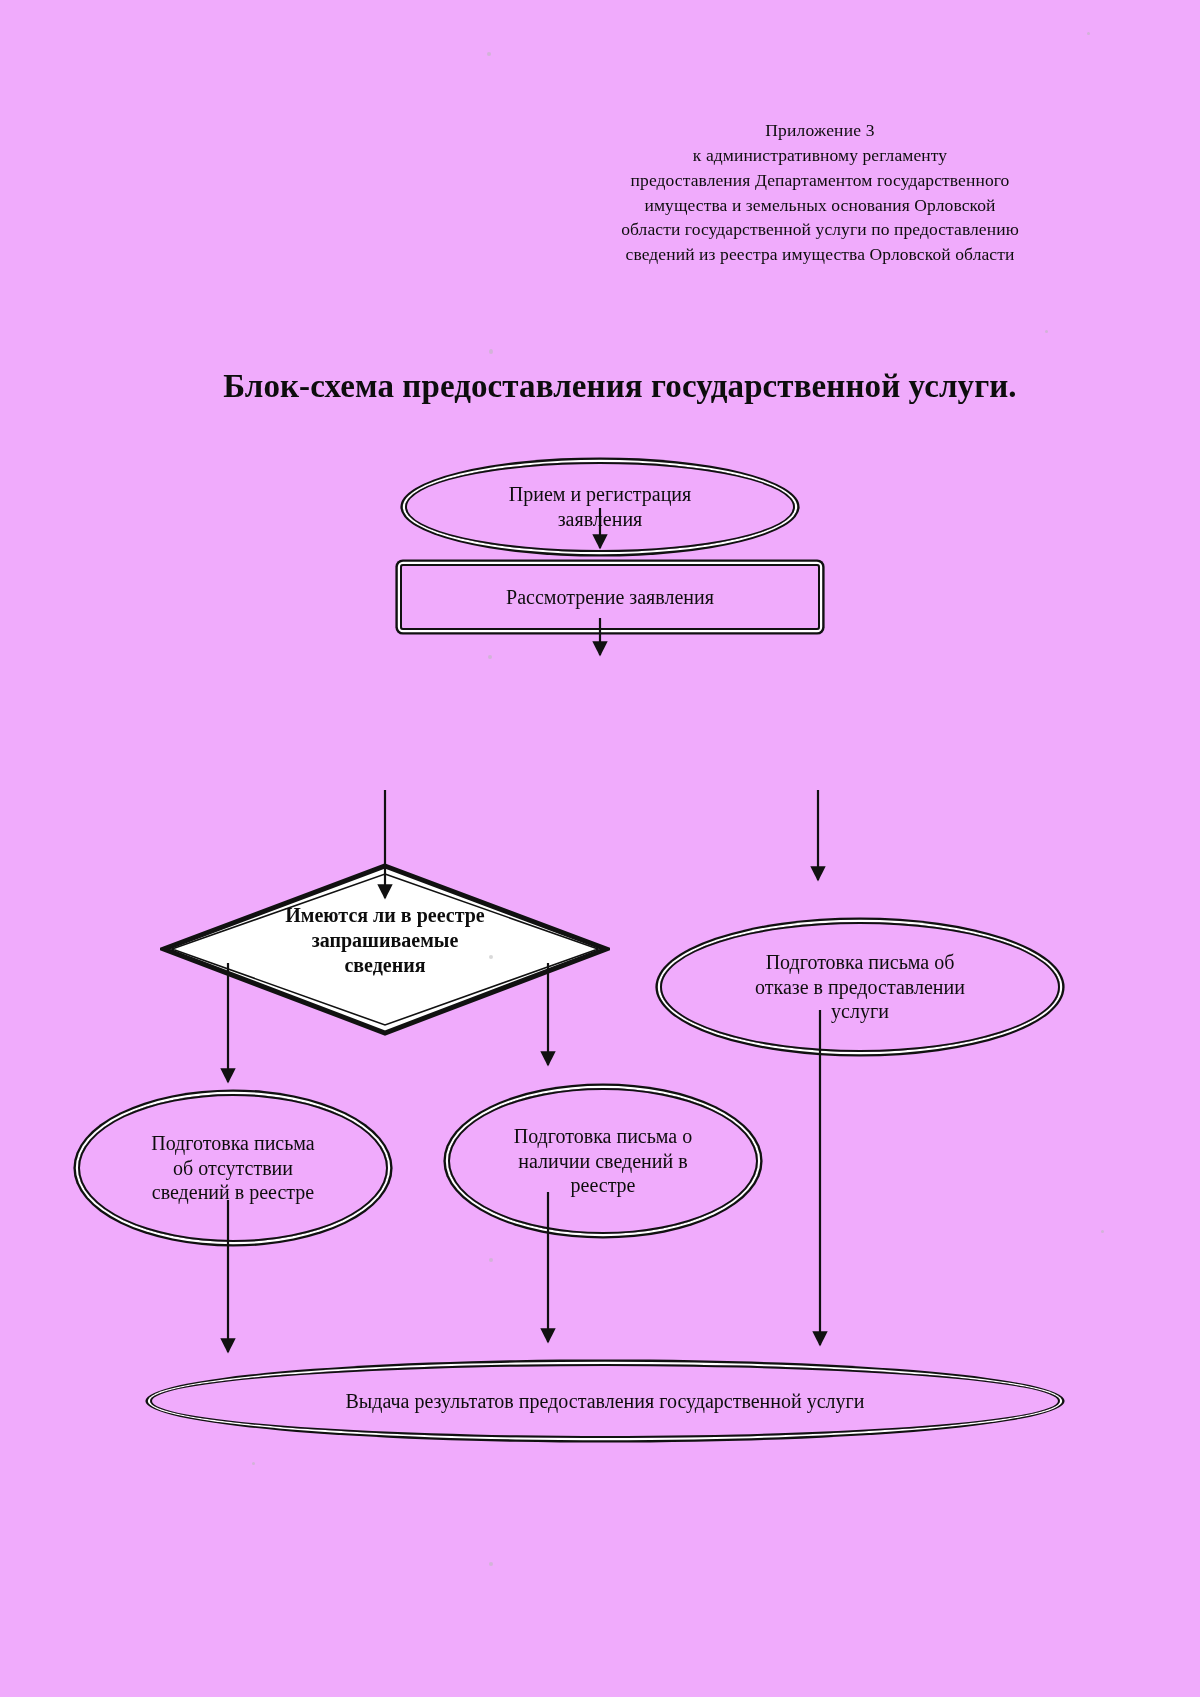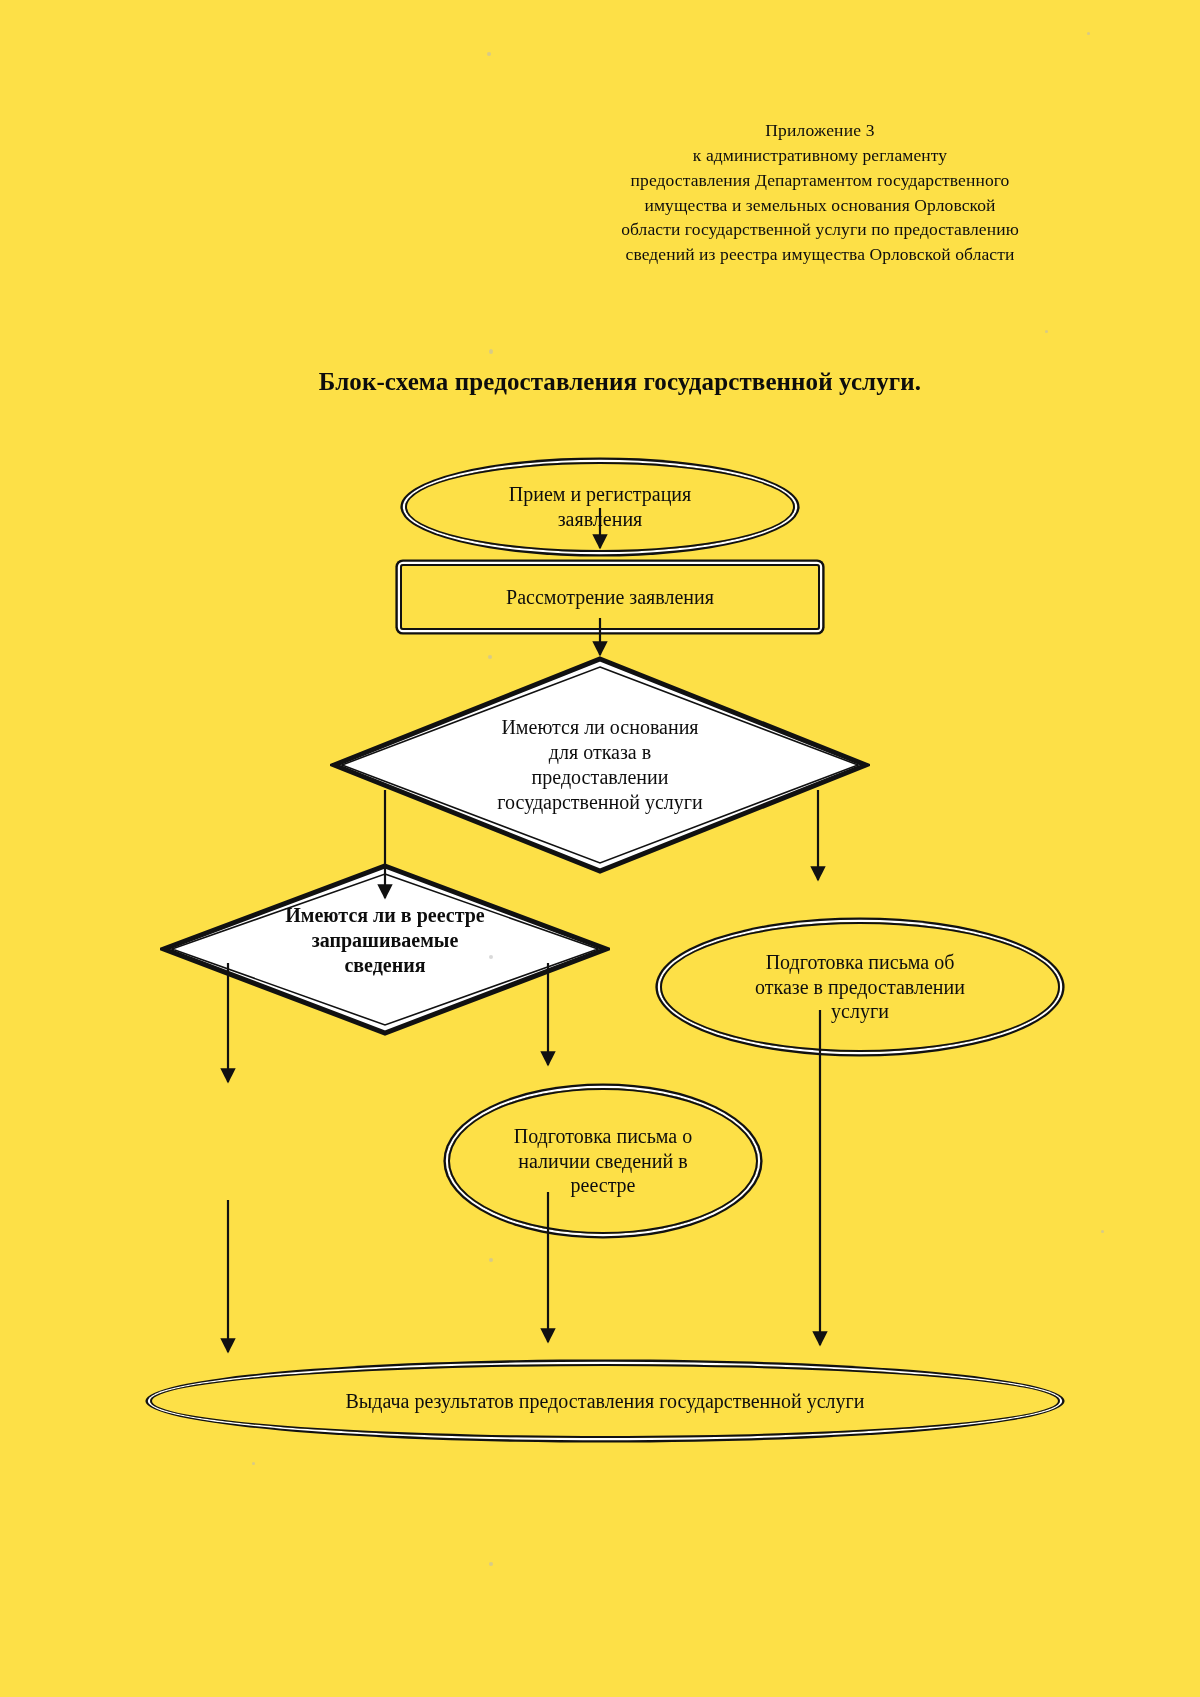--- a/index.html
+++ b/index.html
@@ -11,21 +11,21 @@
     font-family: "Liberation Serif", "DejaVu Serif", serif;
     color: #0d0d0d;
     position: relative;
     overflow: hidden;
   }
 
   
   #page {
     position: absolute;
     inset: 0;
-    background: #fde047;
+    background: #f0abfc;
   }
 
   
   #header-block {
     position: absolute;
     left: 600px;
     top: 118px;
     width: 440px;
     text-align: center;
     font-size: 17.5px;
@@ -35,21 +35,21 @@
   #header-block div { white-space: nowrap; }
   #header-block .l1 { letter-spacing: 0.2px; }
 
   
   #chart-title {
     position: absolute;
     left: 0;
     top: 368px;
     width: 1200px;
     text-align: center;
-    font-size: 25px;
+    font-size: 33px;
     font-weight: bold;
     letter-spacing: 0.1px;
     padding-left: 40px;
   }
 
   
   .node-label {
     position: relative;
     z-index: 3;
     text-align: center;
@@ -153,47 +153,42 @@
 
   <div class="shape ellipse" style="left:405px; top:420px; width:390px; height:90px;">
     <div class="node-label">Прием и регистрация
 заявления</div>
   </div>
 
   <div class="shape rect" style="left:400px; top:522px; width:420px; height:66px;">
     <div class="node-label">Рассмотрение заявления</div>
   </div>
 
-  <div class="diamond" style="left:330px; top:655px; width:540px; height:220px;">
-    <svg width="540" height="220" viewBox="0 0 540 220">
-      <polygon points="270,4 536,110 270,216 4,110" fill="#ffffff" stroke="#111" stroke-width="5"></polygon>
-      <polygon points="270,12 528,110 270,208 12,110" fill="none" stroke="#111" stroke-width="1.6"></polygon>
-    </svg>
-    <div class="node-label">Имеются ли основания
-для отказа в
-предоставлении
-государственной услуги</div>
-  </div>
 
   <div class="diamond" style="left:160px; top:862px; width:450px; height:175px;font-weight:bold;">
     <svg width="450" height="175" viewBox="0 0 450 175">
       <polygon points="225,4 446,87 225,171 4,87" fill="#ffffff" stroke="#111" stroke-width="5"></polygon>
       <polygon points="225,12 438,87 225,163 12,87" fill="none" stroke="#111" stroke-width="1.6"></polygon>
     </svg>
     <div class="node-label" style="padding-bottom:18px;">Имеются ли в реестре
 запрашиваемые
 сведения</div>
   </div>
 
   <div class="shape ellipse" style="left:660px; top:880px; width:400px; height:130px;">
     <div class="node-label">Подготовка письма об
 отказе в предоставлении
 услуги</div>
   </div>
 
+  <div class="shape ellipse" style="left:78px; top:1052px; width:310px; height:148px;">
+    <div class="node-label">Подготовка письма
+об отсутствии
+сведений в реестре</div>
+  </div>
 
   <div class="shape ellipse" style="left:448px; top:1046px; width:310px; height:146px;">
     <div class="node-label">Подготовка письма о
 наличии сведений в
 реестре</div>
   </div>
 
   <div class="shape ellipse" style="left:150px; top:1322px; width:910px; height:74px;">
     <div class="node-label">Выдача результатов предоставления государственной услуги</div>
   </div>

